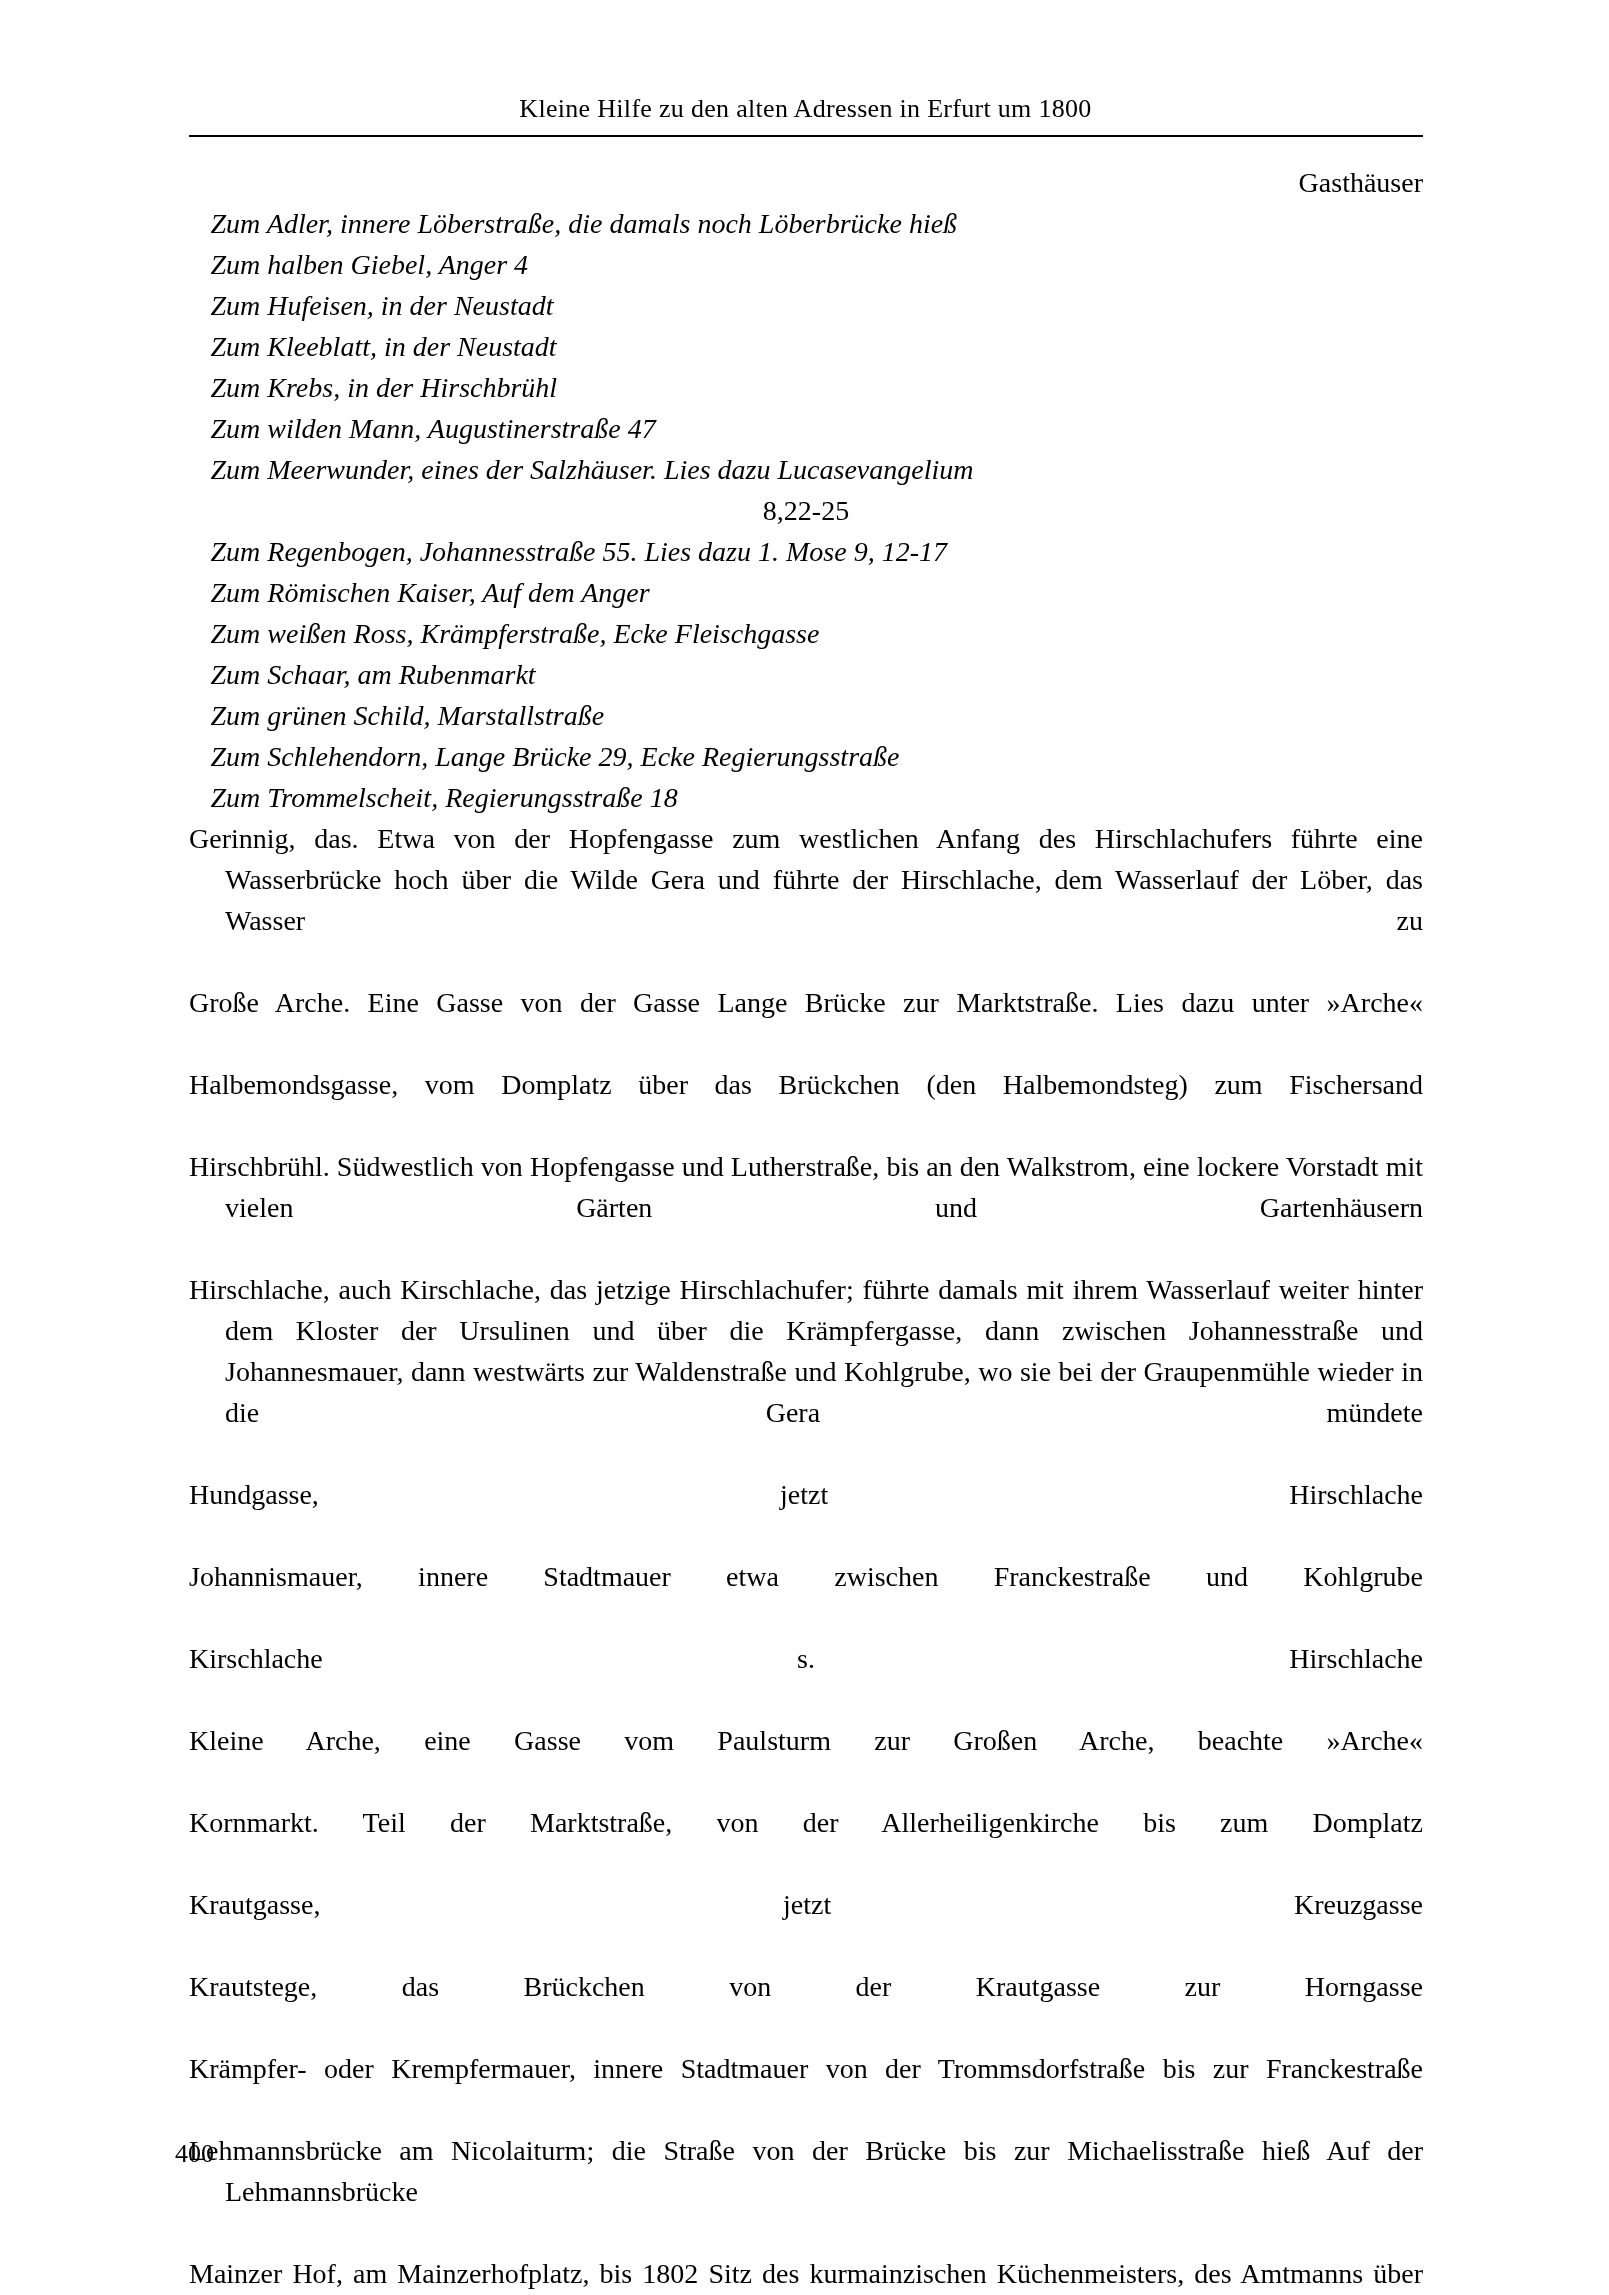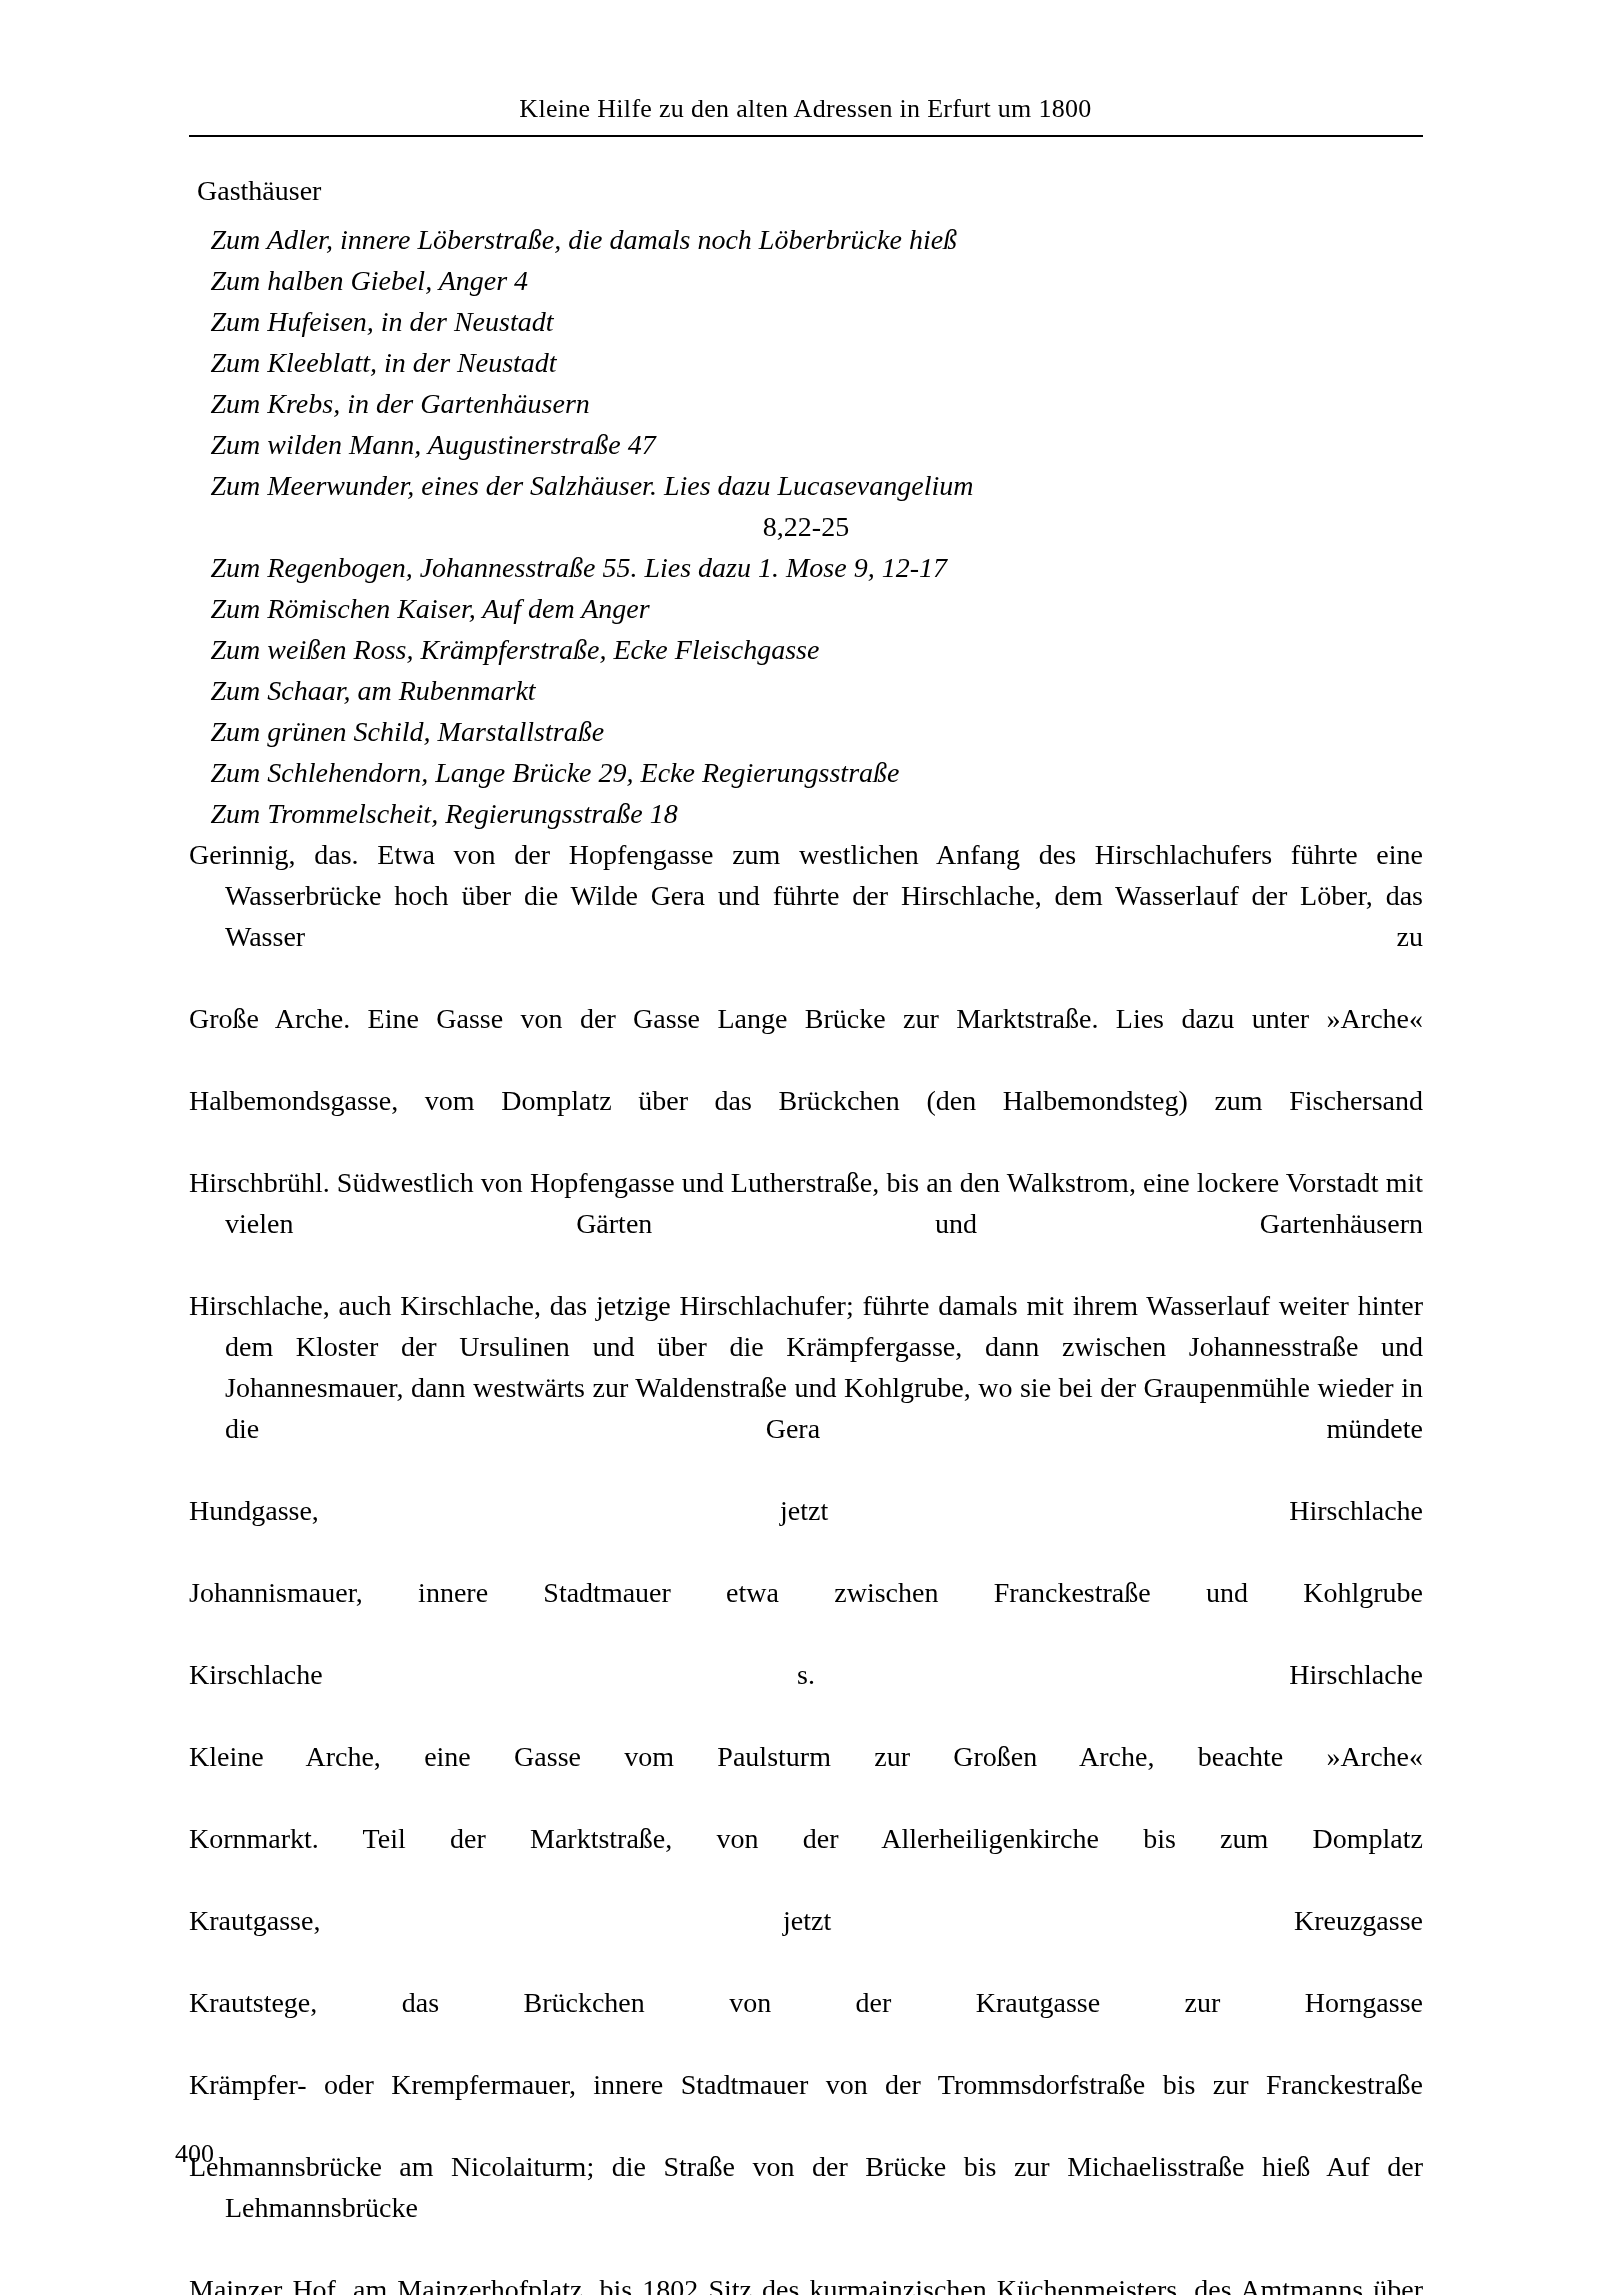--- a/index.html
+++ b/index.html
@@ -64,22 +64,22 @@
   .entry::after { content: ""; display: inline-block; width: 100%; }
 
   .flush {
     margin: 0;
     text-align: center;
     padding-left: 0;
     text-indent: 0;
     white-space: nowrap;
   }
   .sub-head {
-    margin: 8px;
-    text-align: left;
+    margin: 0;
+    text-align: right;
     white-space: nowrap;
   }
   .sub-item {
     margin: 0;
     padding-left: 21.5px;
     text-indent: 0;
     text-align: left;
     white-space: nowrap;
     font-style: italic;
   }
@@ -101,21 +101,21 @@
   <div class="head-rule"></div>
 
   <div class="body-text">
 
     <p class="sub-head">Gasthäuser</p>
 
     <p class="sub-item">Zum Adler, innere Löberstraße, die damals noch Löberbrücke hieß</p>
     <p class="sub-item">Zum halben Giebel, Anger 4</p>
     <p class="sub-item">Zum Hufeisen, in der Neustadt</p>
     <p class="sub-item">Zum Kleeblatt, in der Neustadt</p>
-    <p class="sub-item">Zum Krebs, in der Gartenhäusern</p>
+    <p class="sub-item">Zum Krebs, in der Hirschbrühl</p>
     <p class="sub-item">Zum wilden Mann, Augustinerstraße 47</p>
     <p class="sub-item">Zum Meerwunder, eines der Salzhäuser. Lies dazu Lucasevangelium</p>
     <p class="flush">8,22-25</p>
     <p class="sub-item">Zum Regenbogen, Johannesstraße 55. Lies dazu 1. Mose 9, 12-17</p>
     <p class="sub-item">Zum Römischen Kaiser, Auf dem Anger</p>
     <p class="sub-item">Zum weißen Ross, Krämpferstraße, Ecke Fleischgasse</p>
     <p class="sub-item">Zum Schaar, am Rubenmarkt</p>
     <p class="sub-item">Zum grünen Schild, Marstallstraße</p>
     <p class="sub-item">Zum Schlehendorn, Lange Brücke 29, Ecke Regierungsstraße</p>
     <p class="sub-item">Zum Trommelscheit, Regierungsstraße 18</p>

